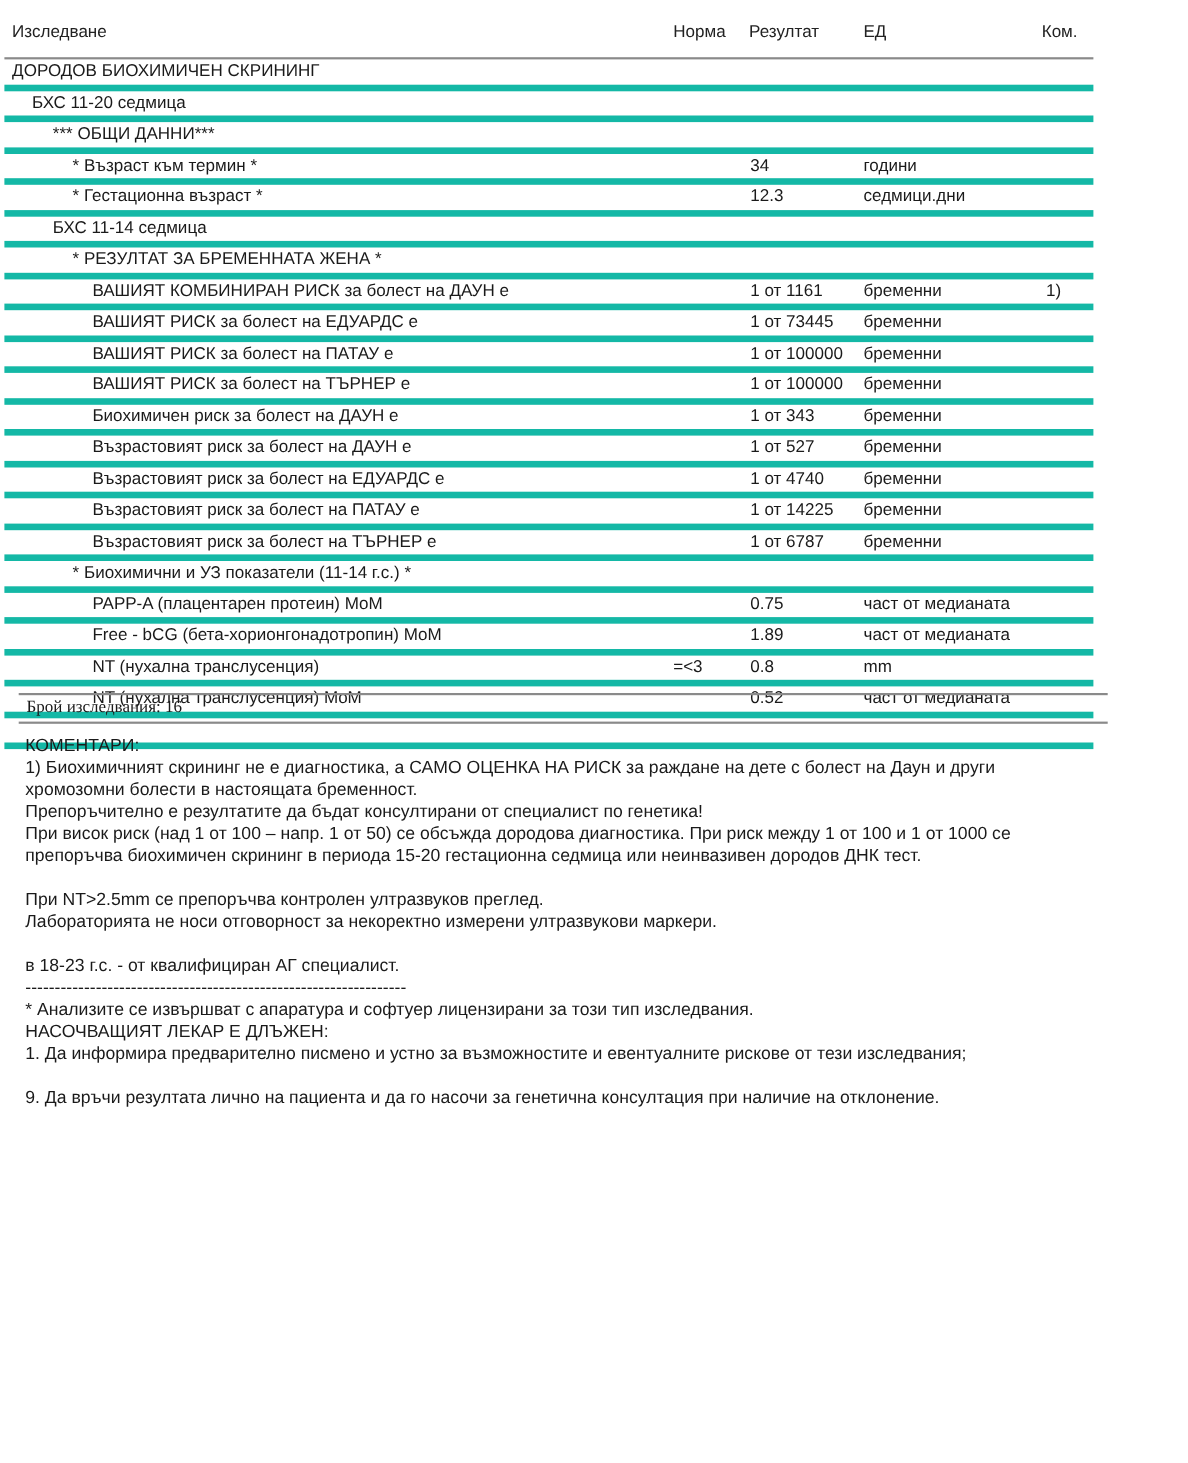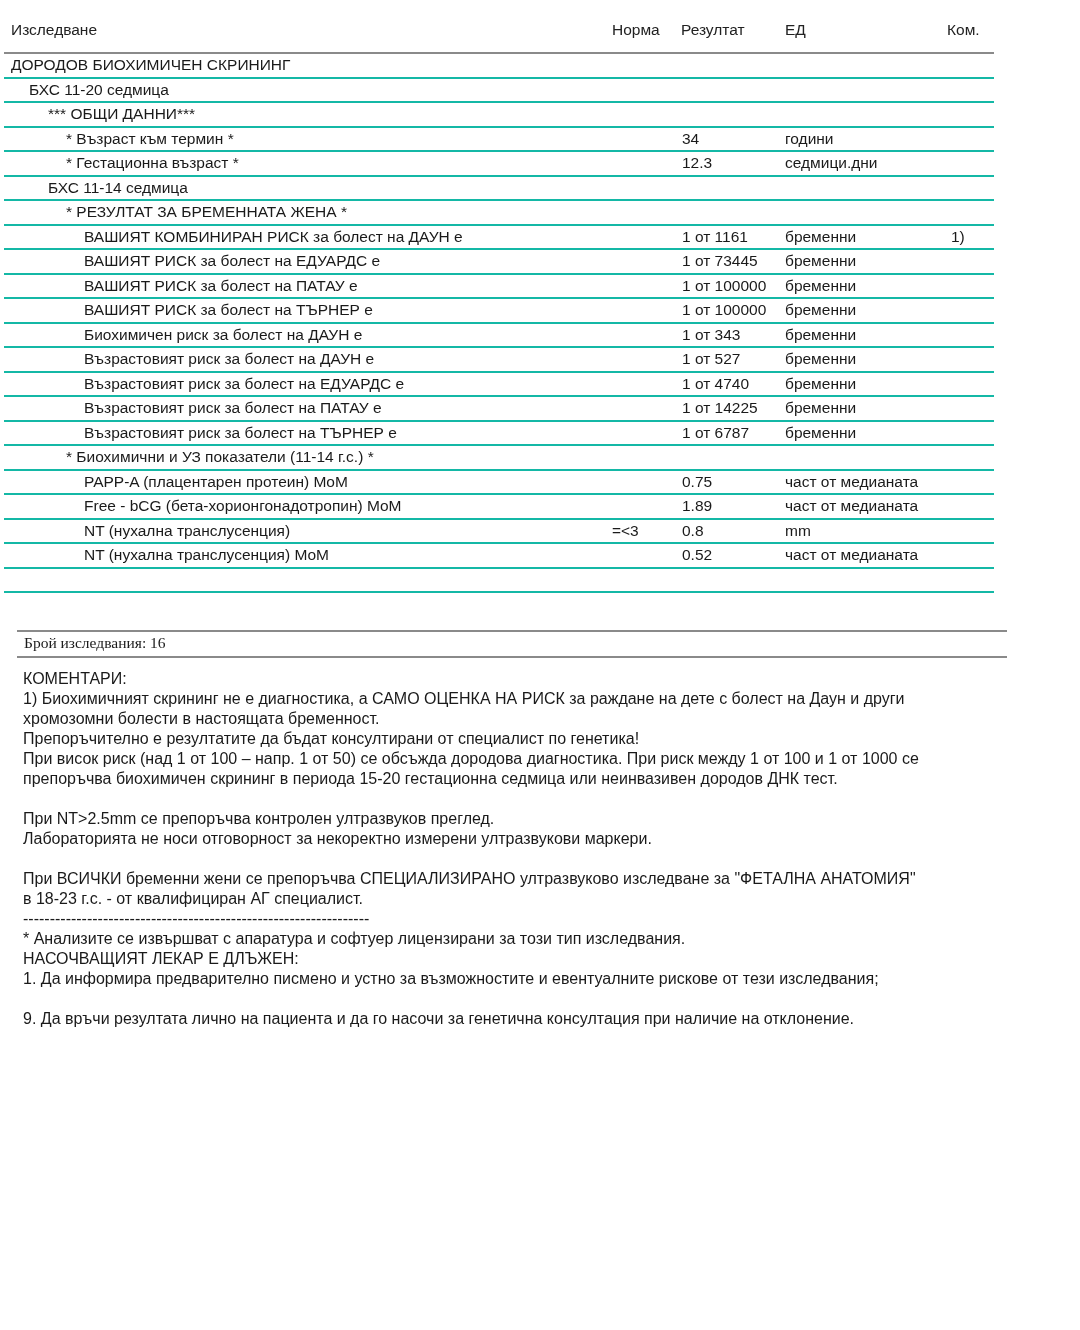--- a/index.html
+++ b/index.html
@@ -3,21 +3,21 @@
 <meta charset="utf-8">
 <style>
   html, body { margin: 0; padding: 0; background: #ffffff; }
   body {
     width: 1080px; height: 1330px; overflow: hidden; position: relative;
     font-family: "Liberation Sans", sans-serif; color: #1a1a1a; font-size: 15.5px;
   }
   .table { position: absolute; left: 4px; top: 0; width: 990px; margin-top: 28px; }
   .hdr { position: relative; height: 24px; border-bottom: 2px solid #8a8a8a; }
   .hdr span { position: absolute; top: -7px; font-size: 15.5px; color: #222; }
-  .row { position: relative; height: 22.5px; border-bottom: 2px solid #14b8a6; }
+  .row { position: relative; height: 22.5px; border-bottom: 6px solid #14b8a6; }
   .row.tall { height: 40px; }
   .row.blank { height: 22.5px; }
   .row span { position: absolute; top: 2px; white-space: nowrap; }
   .c-name { left: 7px; }
   .i1 { left: 25px !important; }
   .i2 { left: 44px !important; }
   .i3 { left: 62px !important; }
   .i4 { left: 80px !important; }
   .c-norm { left: 608px; }
   .c-res { left: 678px; }
@@ -206,21 +206,20 @@
     <p>КОМЕНТАРИ:</p>
     <p>1) Биохимичният скрининг не е диагностика, а САМО ОЦЕНКА НА РИСК за раждане на дете с болест на Даун и други</p>
     <p>хромозомни болести в настоящата бременност.</p>
     <p>Препоръчително е резултатите да бъдат консултирани от специалист по генетика!</p>
     <p>При висок риск (над 1 от 100 – напр. 1 от 50) се обсъжда дородова диагностика. При риск между 1 от 100  и 1 от 1000 се</p>
     <p>препоръчва биохимичен скрининг в периода 15-20 гестационна седмица или неинвазивен дородов ДНК тест.</p>
     <p class="gap"></p>
     <p>При NT&gt;2.5mm се препоръчва контролен ултразвуков преглед.</p>
     <p>Лабораторията не носи отговорност за некоректно измерени ултразвукови маркери.</p>
     <p class="gap"></p>
-    <p>При ВСИЧКИ бременни жени се препоръчва СПЕЦИАЛИЗИРАНО ултразвуково изследване за "ФЕТАЛНА АНАТОМИЯ"</p>
     <p>в 18-23 г.с. - от квалифициран АГ специалист.</p>
     <p>-----------------------------------------------------------------</p>
     <p>* Анализите се извършват с апаратура и софтуер лицензирани за този тип изследвания.</p>
     <p>НАСОЧВАЩИЯТ ЛЕКАР Е ДЛЪЖЕН:</p>
     <p>1. Да информира предварително писмено и устно за възможностите и евентуалните рискове от тези изследвания;</p>
     <p class="gap"></p>
     <p>9. Да връчи резултата лично на пациента и да го насочи за генетична консултация при наличие на отклонение.</p>
   </div>
 
 </body></html>

